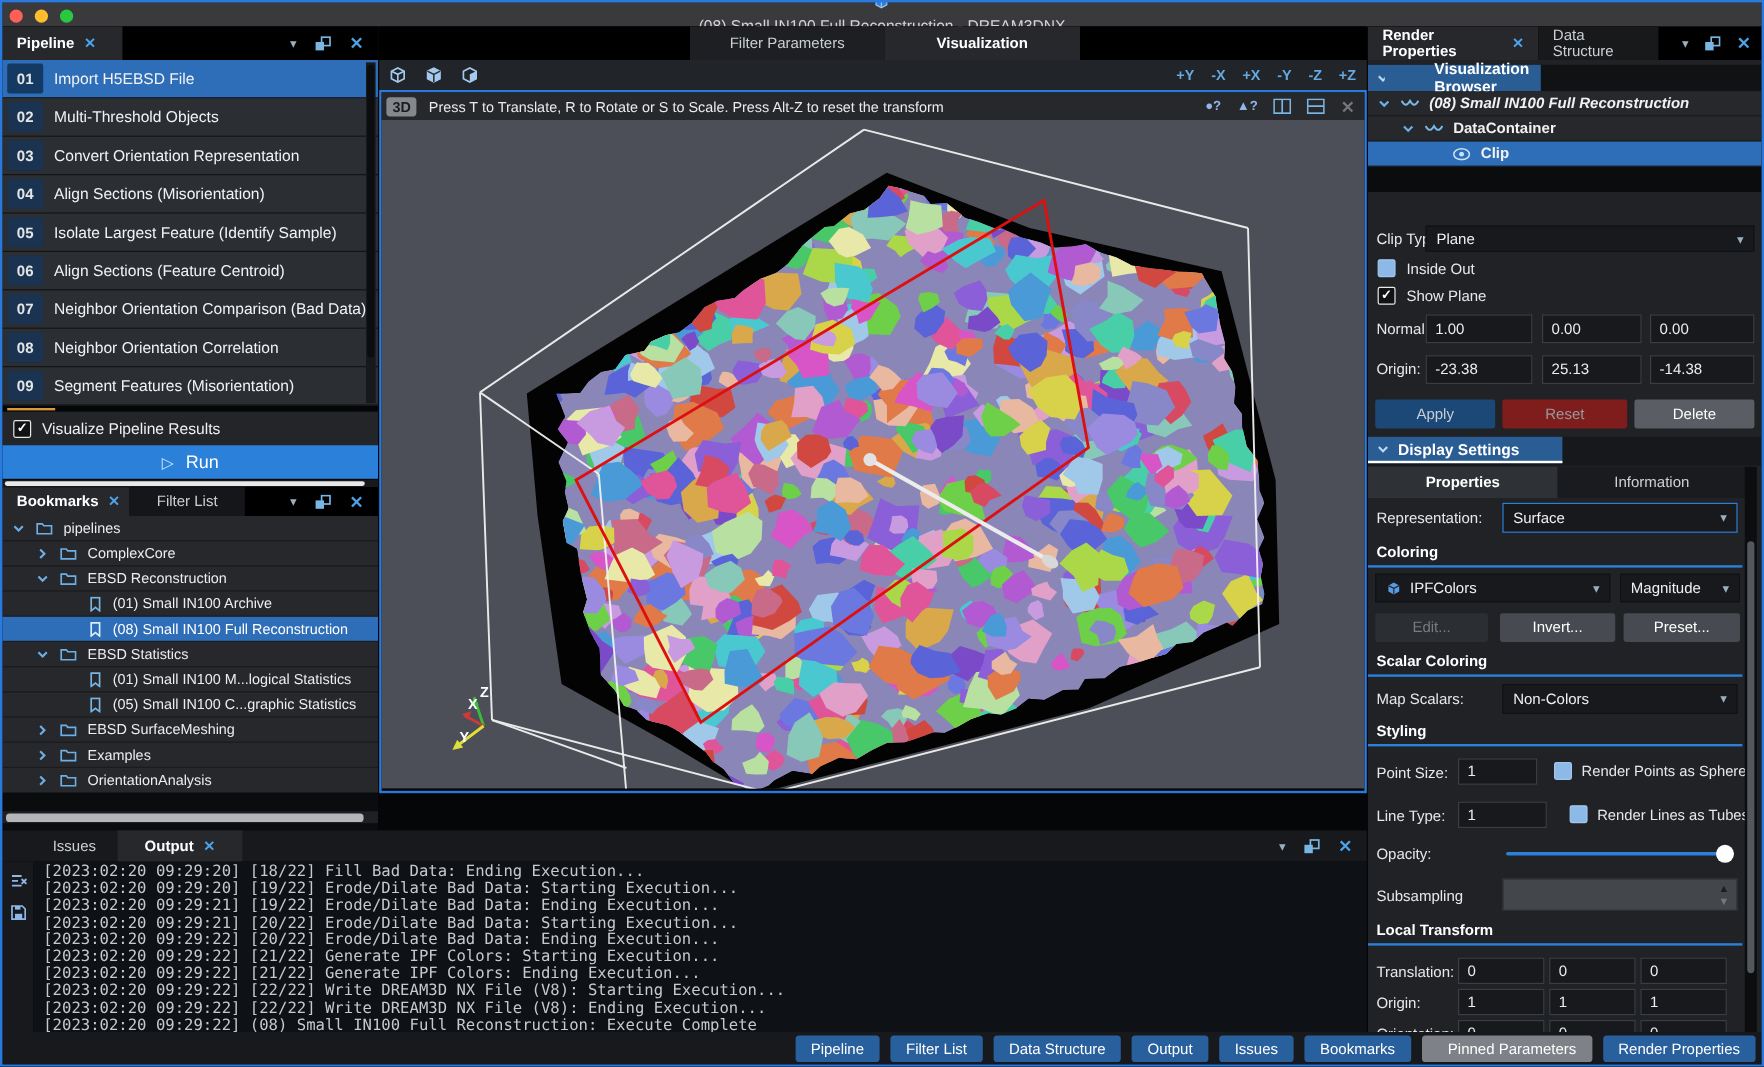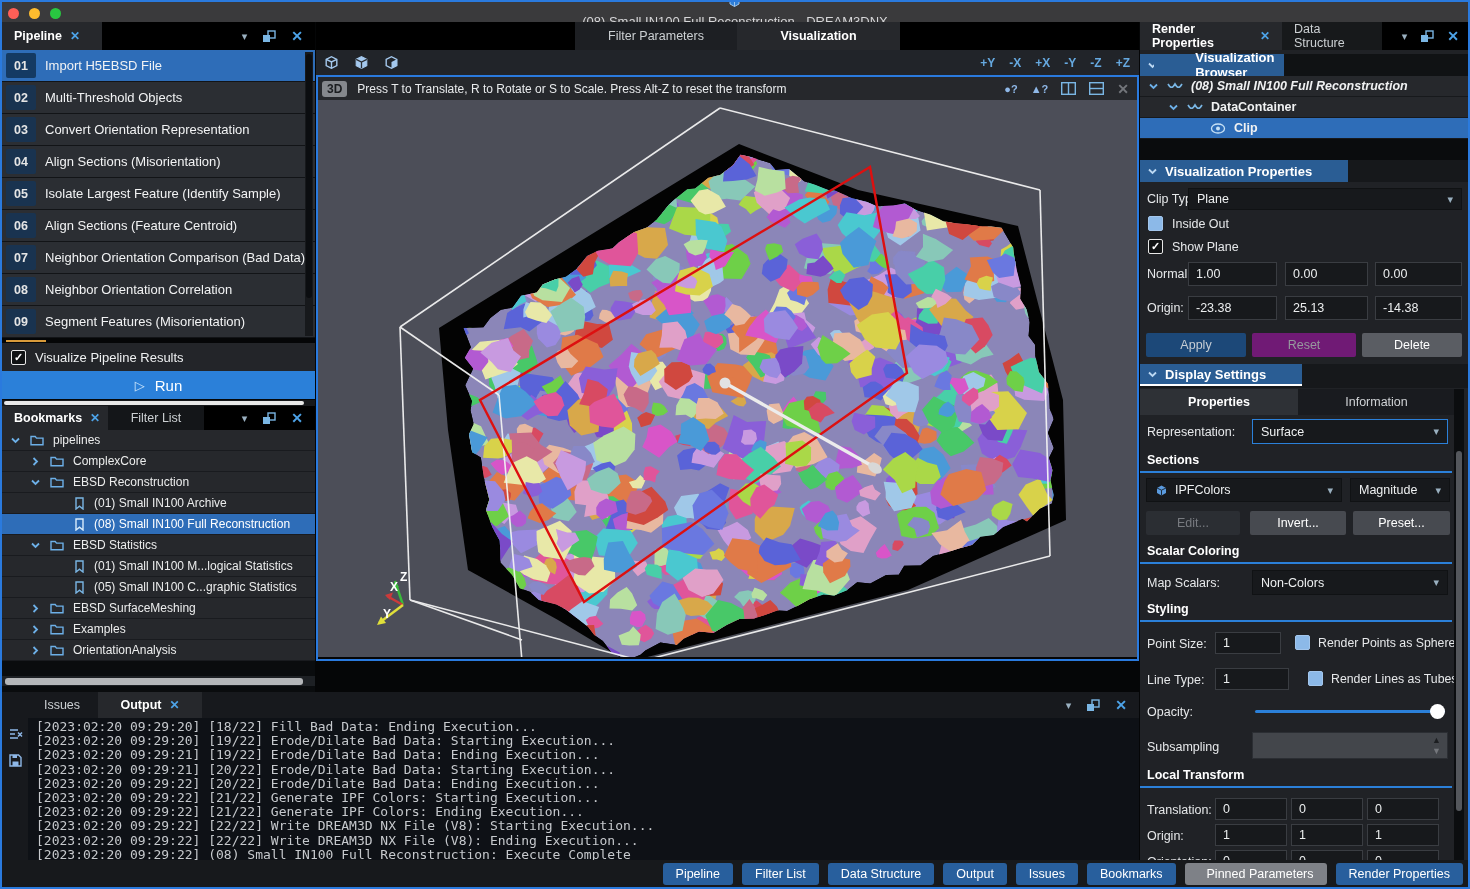--- a/index.html
+++ b/index.html
@@ -1211,28 +1211,20 @@
     </div>
     <div class="treerow selected" style="top:96px;padding-left:70px;font-weight:bold;">
       <svg width="16" height="11">
           <ellipse cx="8" cy="5.5" rx="6.5" ry="4.5" fill="none" stroke="#c8e2f6" stroke-width="1.3"></ellipse>
           <circle cx="8" cy="5.5" r="2" fill="#c8e2f6"></circle>
         </svg>
       <span>Clip</span>
     </div>
     <div class="rp" style="left:0;top:117px;width:328px;height:21px;background:#0a0c0d;"></div>
 
-    <div class="rp" style="left:0;top:138px;width:328px;height:22px;background:#16181b;">
-      <div class="secthdr" style="width:208px;">
-        <svg width="11" height="11">
-            <polyline points="2,3.5 5.5,7 9,3.5" fill="none" stroke="#bcd8f2" stroke-width="1.8"></polyline>
-          </svg>
-        <span>Visualization Properties</span>
-      </div>
-    </div>
     <span class="rlabel rp" style="left:7px;top:170px;">Clip Type:</span>
     <div class="dd" style="left:48px;top:166px;width:274px;height:22px;">
       <span>Plane</span>
       <span class="caret">▾</span>
     </div>
     <div class="rp" style="left:8px;top:194px;display:flex;align-items:center;gap:9px;">
       <span class="chk off"></span>
       <span class="rlabel">Inside Out</span>
     </div>
     <div class="rp" style="left:8px;top:217px;display:flex;align-items:center;gap:9px;">
@@ -1241,40 +1233,40 @@
     </div>
     <span class="rlabel rp" style="left:7px;top:245px;">Normal:</span>
     <div class="field" style="left:48px;top:240px;width:89px;height:24px;">1.00</div>
     <div class="field" style="left:145px;top:240px;width:83px;height:24px;">0.00</div>
     <div class="field" style="left:235px;top:240px;width:87px;height:24px;">0.00</div>
     <span class="rlabel rp" style="left:7px;top:279px;">Origin:</span>
     <div class="field" style="left:48px;top:274px;width:89px;height:24px;">-23.38</div>
     <div class="field" style="left:145px;top:274px;width:83px;height:24px;">25.13</div>
     <div class="field" style="left:235px;top:274px;width:87px;height:24px;">-14.38</div>
     <div class="rbtn" style="left:6px;top:311px;width:100px;height:24px;background:#1c4878;color:#c6cdd4;">Apply</div>
-    <div class="rbtn" style="left:112px;top:311px;width:104px;height:24px;background:#701a75;color:#96999e;">Reset</div>
+    <div class="rbtn" style="left:112px;top:311px;width:104px;height:24px;background:#7f1d1d;color:#96999e;">Reset</div>
     <div class="rbtn" style="left:222px;top:311px;width:100px;height:24px;background:#5a5d63;color:#fff;">Delete</div>
 
     <div class="rp" style="left:0;top:342px;width:328px;height:24px;background:#16181b;">
       <div class="secthdr" style="width:162px;border-bottom:2px solid #fff;">
         <svg width="11" height="11">
             <polyline points="2,3.5 5.5,7 9,3.5" fill="none" stroke="#bcd8f2" stroke-width="1.8"></polyline>
           </svg>
         <span>Display Settings</span>
       </div>
     </div>
     <div class="rtab" style="left:0;top:367px;width:158px;background:#2e3136;color:#fff;font-weight:bold;">Properties</div>
     <div class="rtab" style="left:158px;top:367px;width:157px;background:#191b1f;color:#cfd2d5;">Information</div>
 
     <span class="rlabel rp" style="left:7px;top:403px;">Representation:</span>
     <div class="dd" style="left:112px;top:397px;width:196px;height:25px;border:1.5px solid #2b80d9;">
       <span>Surface</span>
       <span class="caret">▾</span>
     </div>
-    <span class="seclabel" style="left:7px;top:431px;">Sections</span>
+    <span class="seclabel" style="left:7px;top:431px;">Coloring</span>
     <div class="blueline" style="left:0;top:449px;width:312px;"></div>
     <div class="dd" style="left:6px;top:456px;width:196px;height:24px;gap:7px;">
       <svg width="13" height="13" viewBox="0 0 13 13">
           <path d="M2 4 L6.5 1.5 L11 4 L11 9 L6.5 11.5 L2 9 Z" fill="#5a9ade"></path>
           <path d="M2 4 L6.5 6.2 L11 4 M6.5 6.2 V11.5" fill="none" stroke="#1c2a3a" stroke-width="1"></path>
         </svg>
       <span>IPFColors</span>
       <span class="caret">▾</span>
     </div>
     <div class="dd" style="left:210px;top:456px;width:100px;height:24px;">

